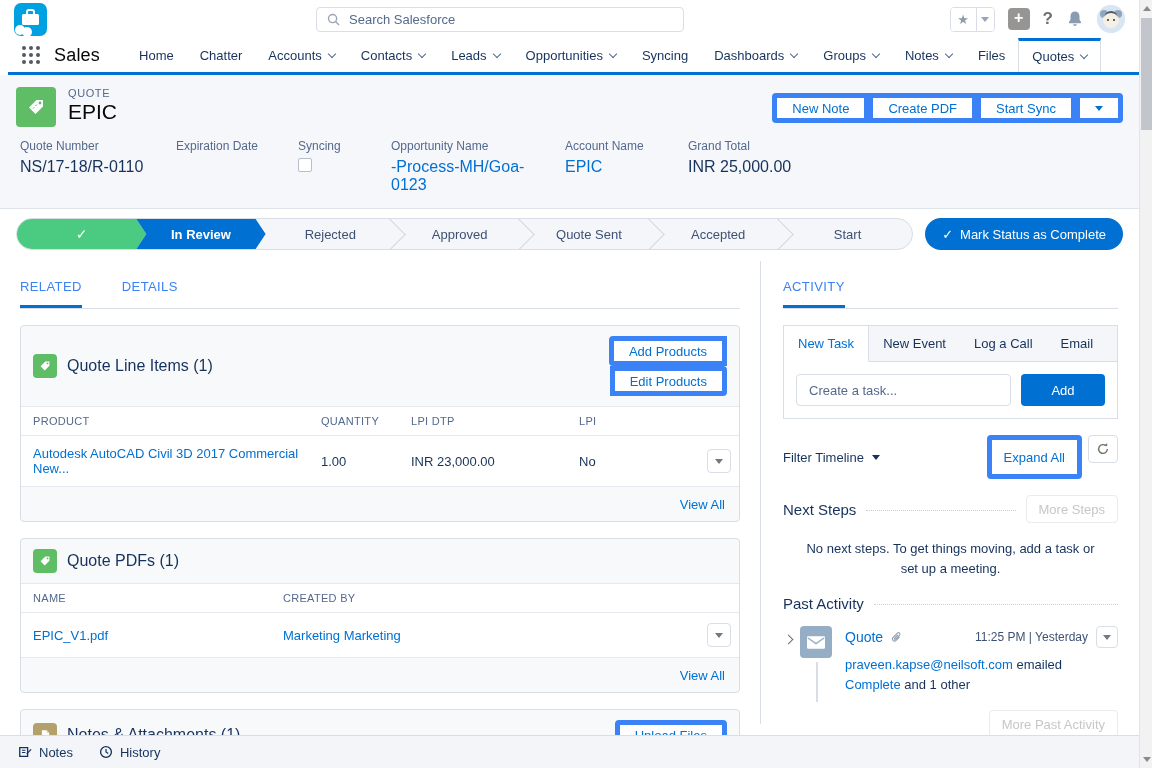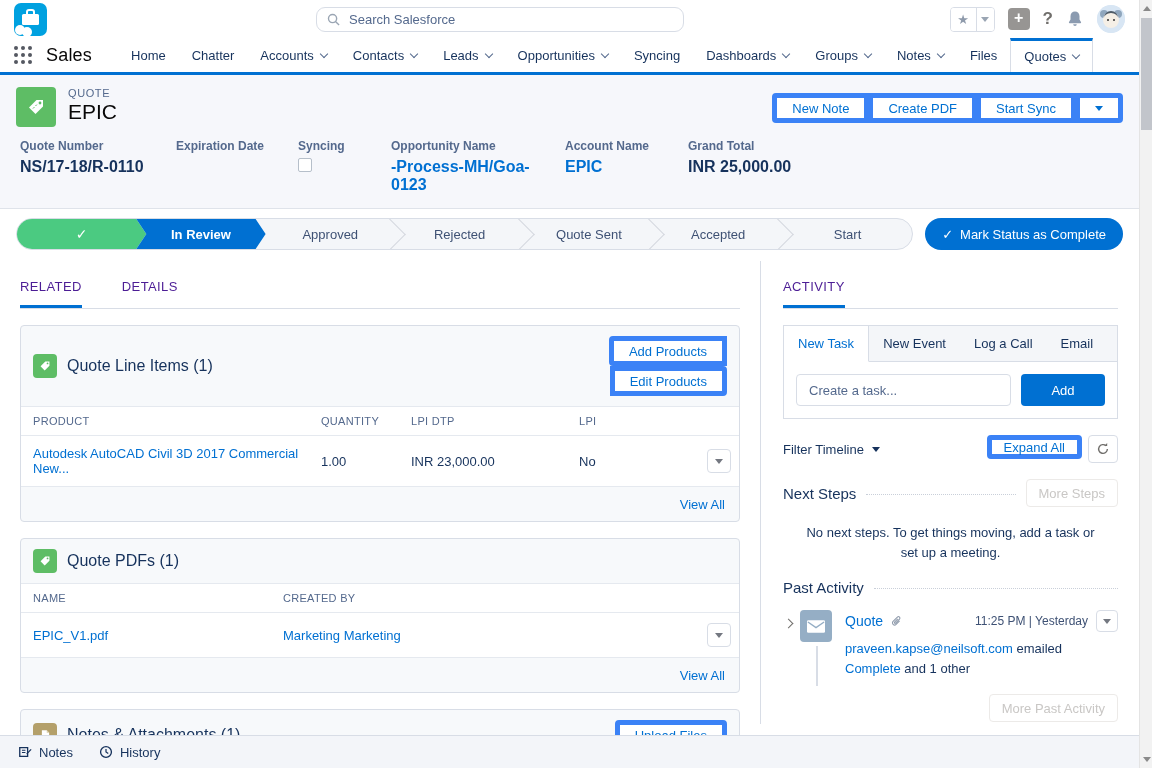--- a/index.html
+++ b/index.html
@@ -4,33 +4,33 @@
 <style>
   * { margin:0; padding:0; box-sizing:border-box; }
   html,body { width:1152px; height:768px; overflow:hidden; }
   body { font-family:"Liberation Sans", sans-serif; background:#fff; color:#16325c; position:relative; }
   .app { width:1139px; height:768px; position:relative; background:#fff; }
 
   
   .ghead { height:38px; display:flex; align-items:center; padding:0 14px; background:#fff; position:relative; }
   .logo { width:33px; height:33px; border-radius:7px; background:#00a1e0; position:relative; flex:0 0 auto; overflow:hidden; }
   .logo svg { position:absolute; inset:0; }
-  .gsearch { position:absolute; left:316px; top:7px; width:368px; height:25px; border:1px solid #d8dde6; border-radius:9px; display:flex; align-items:center; padding:0 10px; background:#fff; }
+  .gsearch { position:absolute; left:316px; top:7px; width:368px; height:25px; border:1px solid #d8dde6; border-radius:4px; display:flex; align-items:center; padding:0 10px; background:#fff; }
   .gsearch input { border:none; outline:none; flex:1; font-size:13px; color:#16325c; font-family:inherit; margin-left:9px; background:transparent; }
   .gsearch input::placeholder { color:#54698d; }
   .gicons { position:absolute; right:14px; top:0; height:38px; display:flex; align-items:center; gap:13px; }
   .favbtn { display:flex; border:1px solid #d8dde6; border-radius:4px; height:25px; overflow:hidden; }
   .favbtn .seg { display:flex; align-items:center; justify-content:center; width:25px; color:#8e9aab; font-size:13px; background:#fff; }
   .favbtn .seg + .seg { border-left:1px solid #d8dde6; width:18px; }
   .plusbtn { width:22px; height:22px; border-radius:4px; background:#979593; color:#fff; font-size:16px; line-height:20px; text-align:center; font-weight:bold; }
   .helpq { color:#706e6b; font-size:17px; font-weight:bold; }
   .avatar { width:28px; height:28px; border-radius:50%; overflow:hidden; background:#d8e6f4; }
 
   
-  .navbar { height:37px; border-bottom:3px solid #0070d2; display:flex; align-items:stretch; background:#fff; padding-left:14px; }
+  .navbar { height:37px; border-bottom:3px solid #0070d2; display:flex; align-items:stretch; background:#fff; padding-left:14px;margin-left:8px; }
   .waffle { display:grid; grid-template-columns:repeat(3,4px); grid-gap:3px; align-self:center; margin-right:14px; }
   .waffle i { width:4px; height:4px; border-radius:50%; background:#545861; }
   .appname { font-size:18px; color:#080707; align-self:center; margin-right:26px; letter-spacing:.2px; }
   .navtabs { display:flex; align-items:stretch; }
   .nav-tab { display:flex; align-items:center; gap:7px; padding:0 13px; font-size:13px; color:#16325c; cursor:pointer; position:relative; }
   .nav-tab.active { border-top:3px solid #0070d2; border-left:1px solid #d8dde6; border-right:1px solid #d8dde6; background:#fff; }
   .chev { width:6px; height:6px; border-right:1.6px solid #54698d; border-bottom:1.6px solid #54698d; transform:rotate(45deg); margin-top:-3px; }
 
   
   .rhead { background:#f6f7fb; border-bottom:1px solid #dfe3ea; padding:12px 16px 0 16px; }
@@ -41,41 +41,41 @@
   .rtitle .ename { font-size:21px; color:#080707; margin-top:1px; }
   .ractions { margin-left:auto; display:flex; margin-top:6px; }
   .btn { background:#fff; border:5px solid #3b82f6; color:#0070d2; font-size:13px; height:30px; padding:0 15px; display:flex; align-items:center; cursor:pointer; font-family:Liberation Sans, sans-serif; }
   .btn-group .btn { border-radius:0; margin-left:-1px; }
   .btn-group .btn:first-child { border-radius:4px 0 0 4px; margin-left:0; }
   .btn-group .btn:last-child { border-radius:0 4px 4px 0; }
   .tri { width:0; height:0; border-left:4px solid transparent; border-right:4px solid transparent; border-top:5px solid #0070d2; }
   .tri.gray { border-top-color:#747881; }
   .tri.dark { border-top-color:#16325c; }
   .rfields { display:flex; padding:12px 4px 14px 4px; }
-  .rfield { margin-right:28px;font-weight:bold; }
+  .rfield { margin-right:28px; }
   .rfield .flabel { font-size:12px; color:#54698d; }
   .rfield .fvalue { font-size:16px; color:#16325c; margin-top:5px; min-height:16px; }
   .rfield .fvalue.link { color:#0070d2; }
   .checkbox { width:14px; height:14px; border:1px solid #b6bfca; border-radius:2px; background:#fff; display:inline-block; margin-top:5px; }
 
   
   .path-section { display:flex; align-items:center; padding:9px 16px 11px 16px; background:#fff; }
   .path-track { flex:1; display:flex; height:32px; background:#f4f6f9; border:1px solid #d8dde6; border-radius:16px; overflow:hidden; }
   .path-step { flex:1; display:flex; align-items:center; justify-content:center; font-size:13px; color:#3e5174; position:relative; cursor:pointer; }
   .path-step.complete { background:#4bca81; color:#fff; clip-path:polygon(0 0, calc(100% - 10px) 0, 100% 50%, calc(100% - 10px) 100%, 0 100%); font-size:14px; }
   .path-step.current { background:#0070d2; color:#fff; font-weight:bold; clip-path:polygon(0 0, calc(100% - 10px) 0, 100% 50%, calc(100% - 10px) 100%, 0 100%, 10px 50%); margin-left:-10px; }
   .path-step.incomplete:not(:last-child)::after { content:""; position:absolute; right:-6px; top:4px; width:22px; height:22px; border-top:1px solid #d4d7de; border-right:1px solid #d4d7de; transform:rotate(45deg); }
   .mark-btn { height:32px; border-radius:16px; background:#0070d2; border:none; color:#fff; font-size:13px; padding:0 17px; margin-left:12px; display:flex; align-items:center; gap:7px; cursor:pointer; font-family:inherit; }
 
   
   .content { display:flex; height:463px; }
   .col-left { width:760px; padding:0 20px; }
   .col-right { flex:1; border-left:1px solid #d8dde6; padding:0 21px 0 22px; }
   .subtabs { display:flex; gap:40px; border-bottom:1px solid #d8dde6; padding-top:18px; }
-  .subtab { font-size:13px; letter-spacing:.4px; color:#4c1d95; padding-bottom:11px; cursor:pointer; }
+  .subtab { font-size:13px; letter-spacing:.4px; color:#3b82f6; padding-bottom:11px; cursor:pointer; }
   .subtab.active { border-bottom:3px solid #0070d2; }
 
   
   .card { border:1px solid #d8dde6; border-radius:4px; background:#f7f9fb; margin-top:16px; overflow:hidden; }
   .card-head { display:flex; align-items:center; padding:10px 12px; }
   .mini-icon { width:24px; height:24px; border-radius:4px; display:flex; align-items:center; justify-content:center; flex:0 0 auto; }
   .mini-icon.green { background:#5ebd65; }
   .mini-icon.tan { background:#b4a06a; }
   .card-title { font-size:16px; color:#16325c; margin-left:10px; }
   .card-head .btn-group, .card-head .btn { margin-left:auto; }
@@ -100,21 +100,21 @@
   .pub-tab.active { background:#fff; color:#0070d2; border-bottom-color:#fff; border-right:1px solid #d8dde6; }
   .pub-tabs .filler { flex:1; border-bottom:1px solid #d8dde6; }
   .pub-body { background:#fff; padding:12px; display:flex; gap:10px; }
   .task-input { flex:1; height:32px; border:1px solid #d8dde6; border-radius:4px; padding:0 12px; font-size:13px; color:#16325c; font-family:inherit; outline:none; }
   .task-input::placeholder { color:#54698d; }
   .add-btn { width:84px; height:32px; background:#0070d2; color:#fff; border:none; border-radius:4px; font-size:13px; cursor:pointer; font-family:inherit; }
 
   .filter-row { display:flex; align-items:center; margin-top:16px; }
   .filter-label { font-size:13px; color:#16325c; display:flex; align-items:center; gap:8px; cursor:pointer; }
   .filter-row .right { margin-left:auto; display:flex; gap:6px; }
-  .btn.small { height:24px; padding:0 12px; border-radius:4px; }
+  .btn.small { height:44px; padding:0 12px; border-radius:4px; }
   .iconbtn { width:30px; height:28px; border:1px solid #d8dde6; border-radius:4px; background:#fff; display:flex; align-items:center; justify-content:center; cursor:pointer; }
 
   .sect-row { display:flex; align-items:center; margin-top:16px; }
   .sect-title { font-size:15px; color:#16325c; white-space:nowrap; }
   .dotline { flex:1; border-top:1px dotted #c9cfd9; margin:2px 10px 0 10px; }
   .ghost-btn { height:28px; padding:0 12px; border:1px solid #eceae8; border-radius:4px; background:#fff; color:#c9c7c5; font-size:13px; font-family:inherit; white-space:nowrap; }
   .empty-text { font-size:13px; color:#16325c; text-align:center; line-height:1.55; margin:16px 18px 6px 18px; }
 
   .tl-item { display:flex; margin-top:14px; position:relative; }
   .tl-chev { width:7px; height:7px; border-right:1.6px solid #706e6b; border-bottom:1.6px solid #706e6b; transform:rotate(-45deg); margin:10px 8px 0 2px; cursor:pointer; flex:0 0 auto; }
@@ -299,22 +299,22 @@
       </div>
     </div>
   </div>
 
   <div class="path-section">
     <div class="path-track">
       <div class="path-step complete">
           <span>✓</span>
         </div>
       <div class="path-step current">In Review</div>
+      <div class="path-step incomplete">Rejected</div>
       <div class="path-step incomplete">Approved</div>
-      <div class="path-step incomplete">Rejected</div>
       <div class="path-step incomplete">Quote Sent</div>
       <div class="path-step incomplete">Accepted</div>
       <div class="path-step incomplete">Start</div>
     </div>
     <button class="mark-btn">
       <span>✓</span>
       <span>Mark Status as Complete</span>
     </button>
   </div>
 

